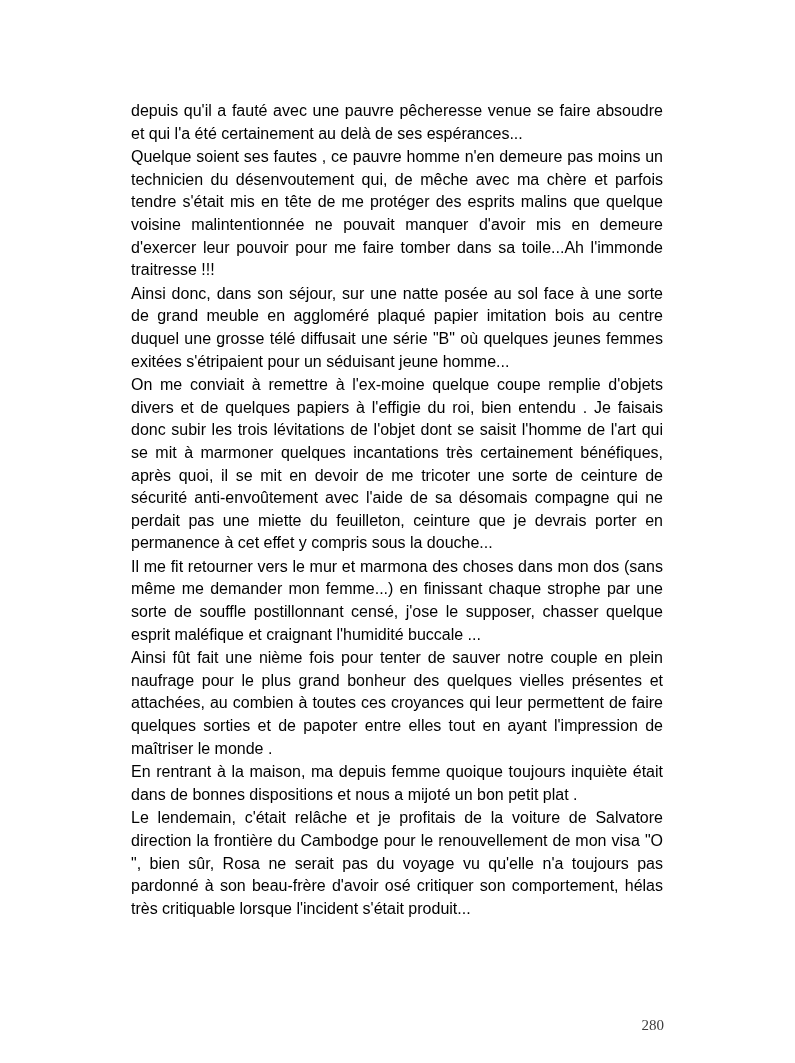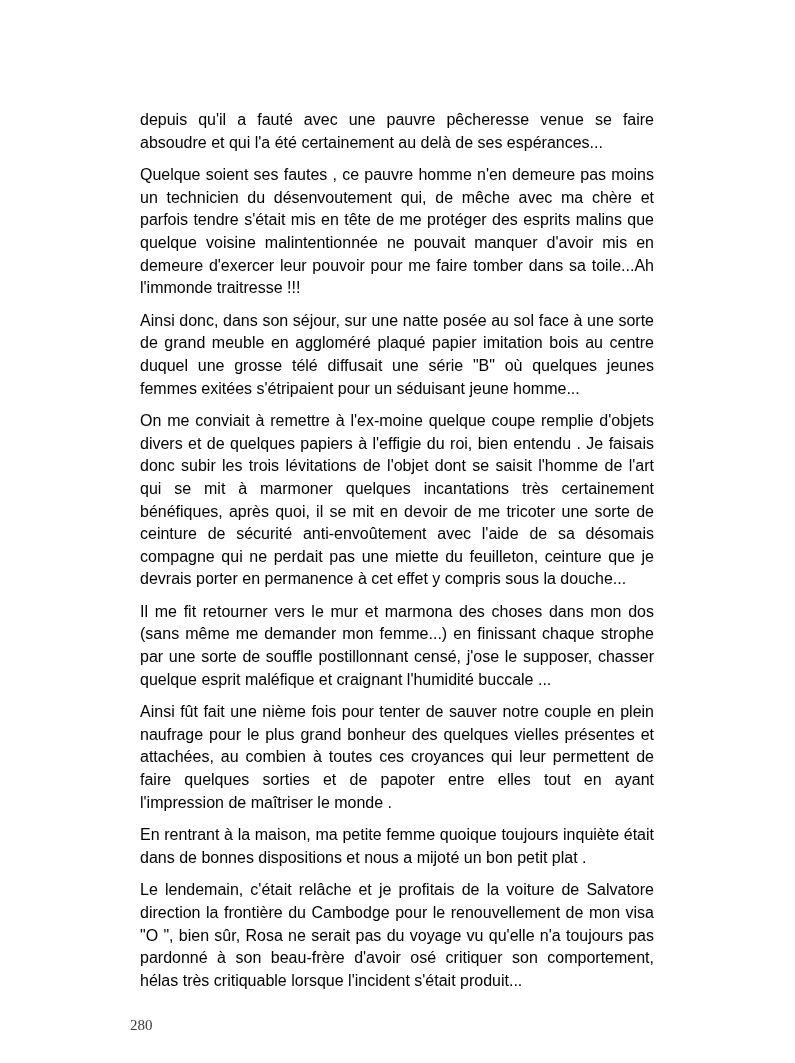--- a/index.html
+++ b/index.html
@@ -20,42 +20,42 @@
   .text-block {
     position: absolute;
     left: 130px;
     top: 99px;
     width: 534px;
     font-size: 16px;
     line-height: 22.6px;
     text-align: justify;
   }
   .text-block p {
-    margin: 10px;
+    margin: 1px;
     padding: 0;
   }
   .page-footer {
     position: absolute;
     left: 130px;
     top: 1017px;
     width: 534px;
-    text-align: left;
+    text-align: right;
     font-family: "Liberation Serif", serif;
     font-size: 15px;
     color: #3d3d3d;
   }
 </style>
 </head>
 <body>
 
 <div class="page">
   <div class="text-block">
     <p>depuis qu'il a fauté avec une pauvre pêcheresse venue se faire absoudre et qui l'a été certainement au delà de ses espérances...</p>
     <p>Quelque soient ses fautes , ce pauvre homme n'en demeure pas moins un technicien du désenvoutement qui, de mêche avec ma chère et parfois tendre s'était mis en tête de me protéger des esprits malins que quelque voisine malintentionnée ne pouvait manquer d'avoir mis en demeure d'exercer leur pouvoir pour me faire tomber dans sa toile...Ah l'immonde traitresse !!!</p>
     <p>Ainsi donc, dans son séjour, sur une natte posée au sol face à une sorte de grand meuble en aggloméré plaqué papier imitation bois au centre duquel une grosse télé diffusait une série "B" où quelques jeunes femmes exitées s'étripaient pour un séduisant jeune homme...</p>
     <p>On me conviait à remettre à l'ex-moine quelque coupe remplie d'objets divers et de quelques papiers à l'effigie du roi, bien entendu . Je faisais donc subir les trois lévitations de l'objet dont se saisit l'homme de l'art qui se mit à marmoner quelques incantations très certainement bénéfiques, après quoi, il se mit en devoir de me tricoter une sorte de ceinture de sécurité anti-envoûtement avec l'aide de sa désomais compagne qui ne perdait pas une miette du feuilleton, ceinture que je devrais porter en permanence à cet effet y compris sous la douche...</p>
     <p>Il me fit retourner vers le mur et marmona des choses dans mon dos (sans même me demander mon femme...) en finissant chaque strophe par une sorte de souffle postillonnant censé, j'ose le supposer, chasser quelque esprit maléfique et craignant l'humidité buccale ...</p>
     <p>Ainsi fût fait une nième fois pour tenter de sauver notre couple en plein naufrage pour le plus grand bonheur des quelques vielles présentes et attachées, au combien à toutes ces croyances qui leur permettent de faire quelques sorties et de papoter entre elles tout en ayant l'impression de maîtriser le monde .</p>
-    <p>En rentrant à la maison, ma petite femme quoique toujours inquiète était dans de bonnes dispositions et nous a mijoté un bon petit plat .</p>
+    <p>En rentrant à la maison, ma depuis femme quoique toujours inquiète était dans de bonnes dispositions et nous a mijoté un bon petit plat .</p>
     <p>Le lendemain, c'était relâche et je profitais de la voiture de Salvatore direction la frontière du Cambodge pour le renouvellement de mon visa "O ", bien sûr, Rosa ne serait pas du voyage vu qu'elle n'a toujours pas pardonné à son beau-frère d'avoir osé critiquer son comportement, hélas très critiquable lorsque l'incident s'était produit...</p>
   </div>
   <div class="page-footer">280</div>
 </div>
 
 </body></html>

